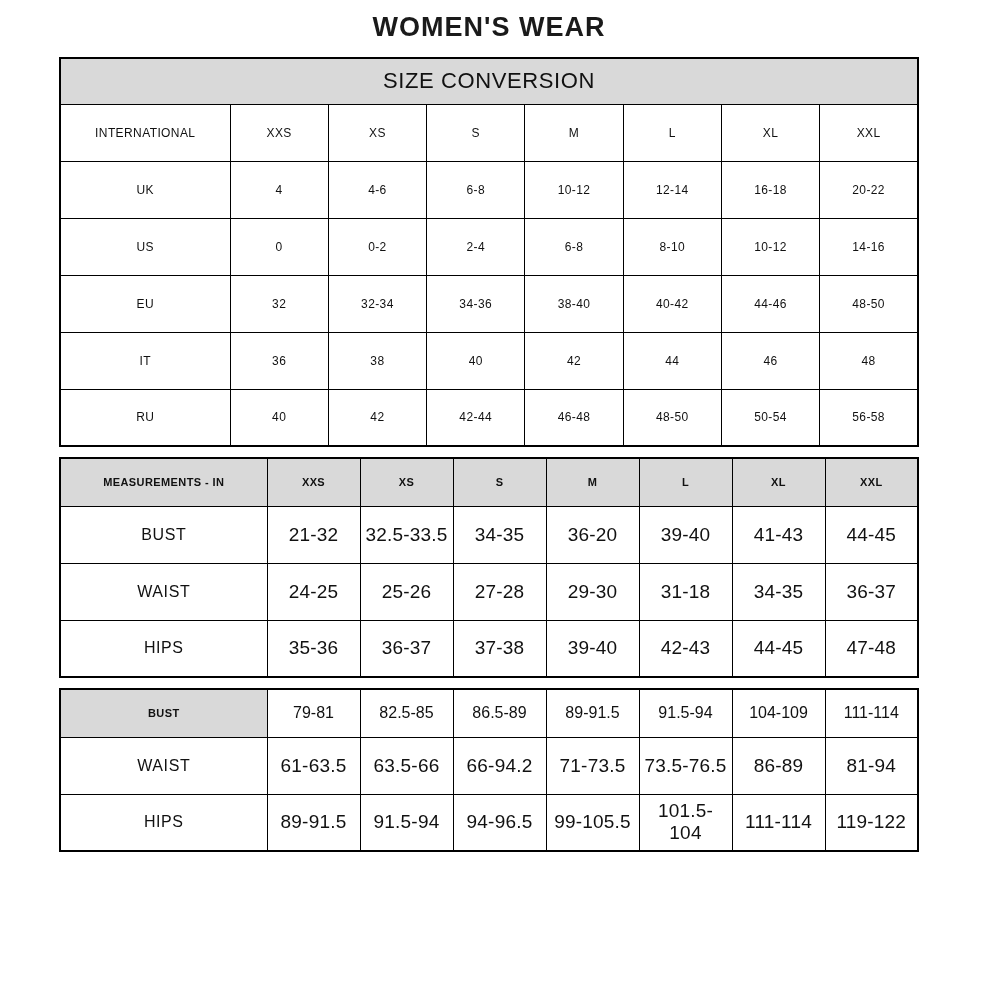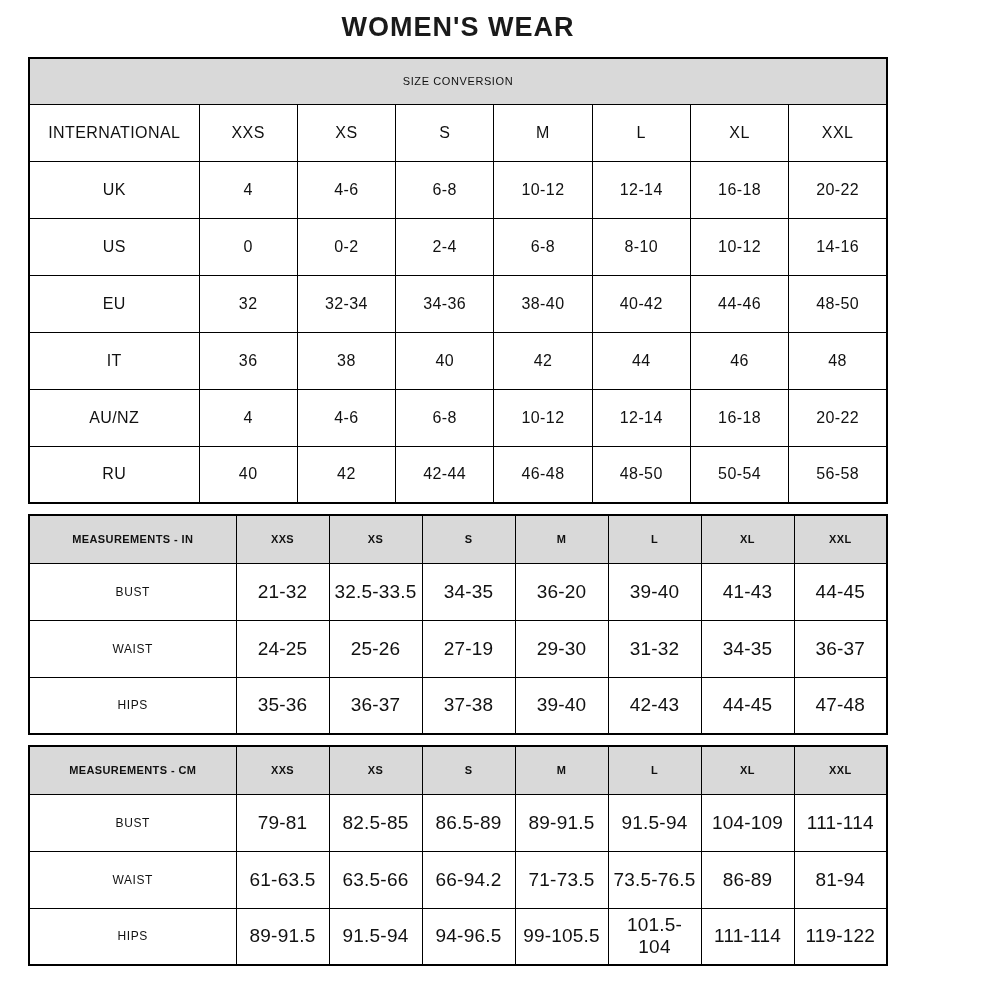--- a/index.html
+++ b/index.html
@@ -14,20 +14,21 @@
     width:1000px;
     height:1000px;
     background:var(--bg);
     color:var(--text);
     font-family:"Liberation Sans", sans-serif;
     -webkit-font-smoothing:antialiased;
   }
   .page{
     width:916px;
     padding:12px 28px 14px 28px;
+    margin-left:31px;
   }
   h1.page-title{
     margin:0 0 14px 0;
     text-align:center;
     font-size:27px;
     font-weight:700;
     letter-spacing:1px;
     color:#1a1a1a;
   }
   table{
@@ -41,43 +42,43 @@
     border:1.5px solid var(--border);
     text-align:center;
     vertical-align:middle;
     padding:0 4px;
     font-weight:400;
     color:#111111;
   }
   .conversion .caption-cell{
     background:var(--header-bg);
     font-weight:700;
-    font-size:11px;
+    font-size:22px;
     height:46px;
     letter-spacing:0.6px;
   }
   .conversion tbody th,
   .conversion tbody td{
     height:57px;
-    font-size:16px;
+    font-size:12px;
     letter-spacing:0.4px;
   }
   .conversion tbody tr:first-child th{
     font-weight:400;
   }
   
   .measurements tbody tr:first-child th{
     background:var(--header-bg);
     font-weight:700;
     font-size:11px;
     height:48px;
     letter-spacing:0.4px;
   }
   .measurements tbody tr:not(:first-child) th.label-col{
-    font-size:12px;
+    font-size:16px;
     font-weight:400;
     letter-spacing:0.6px;
   }
   .measurements tbody tr:not(:first-child) td{
     font-size:19px;
     letter-spacing:0.2px;
   }
   .measurements tbody tr:not(:first-child) th,
   .measurements tbody tr:not(:first-child) td{
     height:57px;
@@ -149,30 +150,20 @@
           <th class="label-col">IT</th>
           <td>36</td>
           <td>38</td>
           <td>40</td>
           <td>42</td>
           <td>44</td>
           <td>46</td>
           <td>48</td>
         </tr>
         <tr>
-          <th class="label-col">AU/NZ</th>
-          <td>4</td>
-          <td>4-6</td>
-          <td>6-8</td>
-          <td>10-12</td>
-          <td>12-14</td>
-          <td>16-18</td>
-          <td>20-22</td>
-        </tr>
-        <tr>
           <th class="label-col">RU</th>
           <td>40</td>
           <td>42</td>
           <td>42-44</td>
           <td>46-48</td>
           <td>48-50</td>
           <td>50-54</td>
           <td>56-58</td>
         </tr>
       </tbody>
@@ -207,23 +198,23 @@
           <td>34-35</td>
           <td>36-20</td>
           <td>39-40</td>
           <td>41-43</td>
           <td>44-45</td>
         </tr>
         <tr>
           <th class="label-col">WAIST</th>
           <td>24-25</td>
           <td>25-26</td>
-          <td>27-19</td>
+          <td>27-28</td>
           <td>29-30</td>
-          <td>31-32</td>
+          <td>31-18</td>
           <td>34-35</td>
           <td>36-37</td>
         </tr>
         <tr>
           <th class="label-col">HIPS</th>
           <td>35-36</td>
           <td>36-37</td>
           <td>37-38</td>
           <td>39-40</td>
           <td>42-43</td>
@@ -239,30 +230,20 @@
       <col>
         <col>
         <col>
         <col>
         <col>
         <col>
         <col>
     </colgroup>
     <tbody>
         <tr>
-          <th class="label-col">MEASUREMENTS - CM</th>
-          <th>XXS</th>
-          <th>XS</th>
-          <th>S</th>
-          <th>M</th>
-          <th>L</th>
-          <th>XL</th>
-          <th>XXL</th>
-        </tr>
-        <tr>
           <th class="label-col">BUST</th>
           <td>79-81</td>
           <td>82.5-85</td>
           <td>86.5-89</td>
           <td>89-91.5</td>
           <td>91.5-94</td>
           <td>104-109</td>
           <td>111-114</td>
         </tr>
         <tr>

